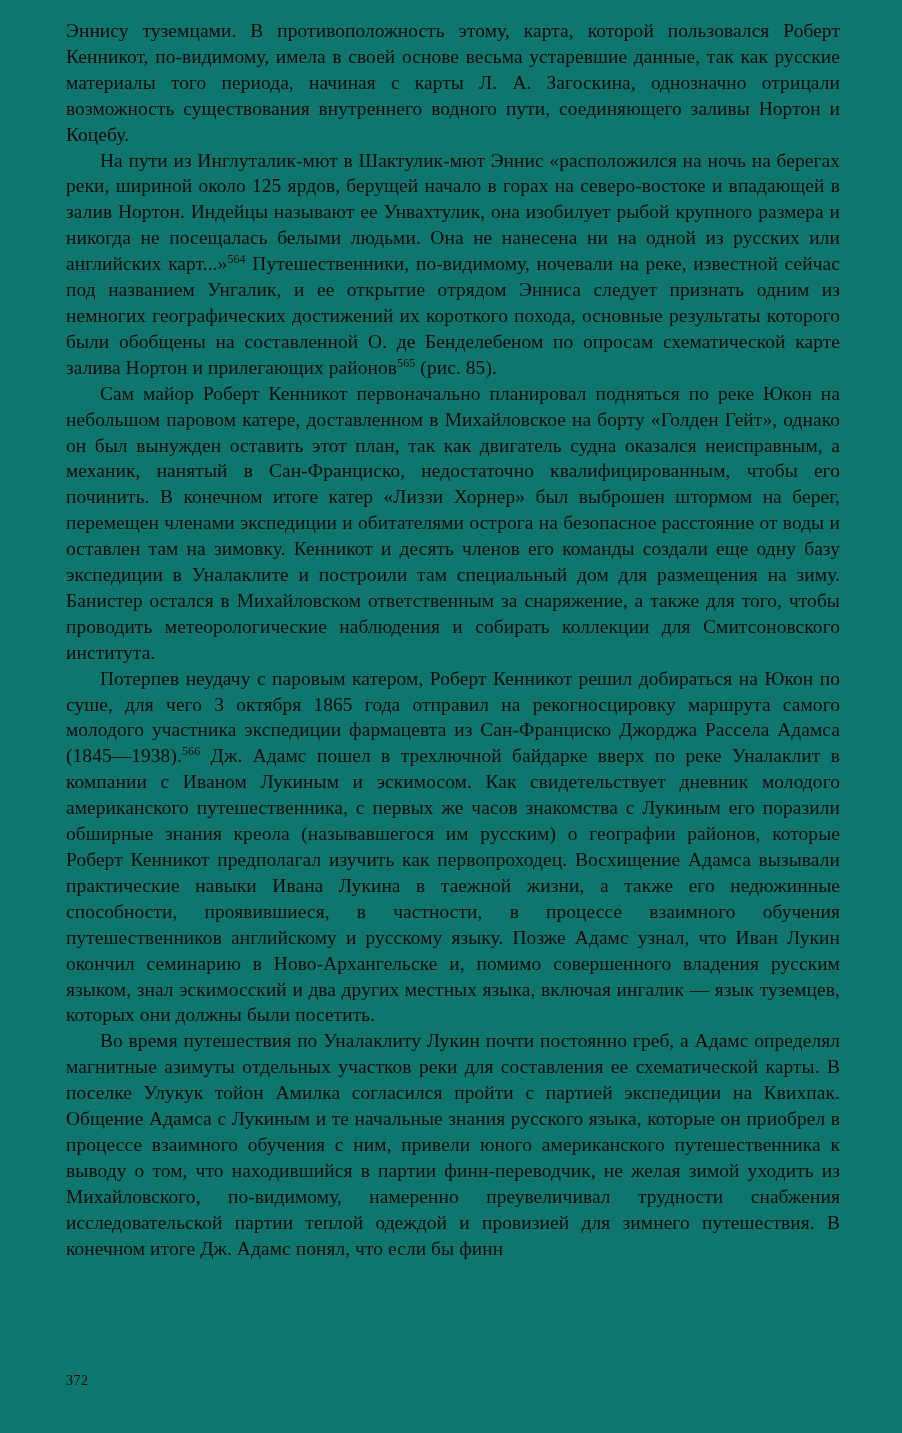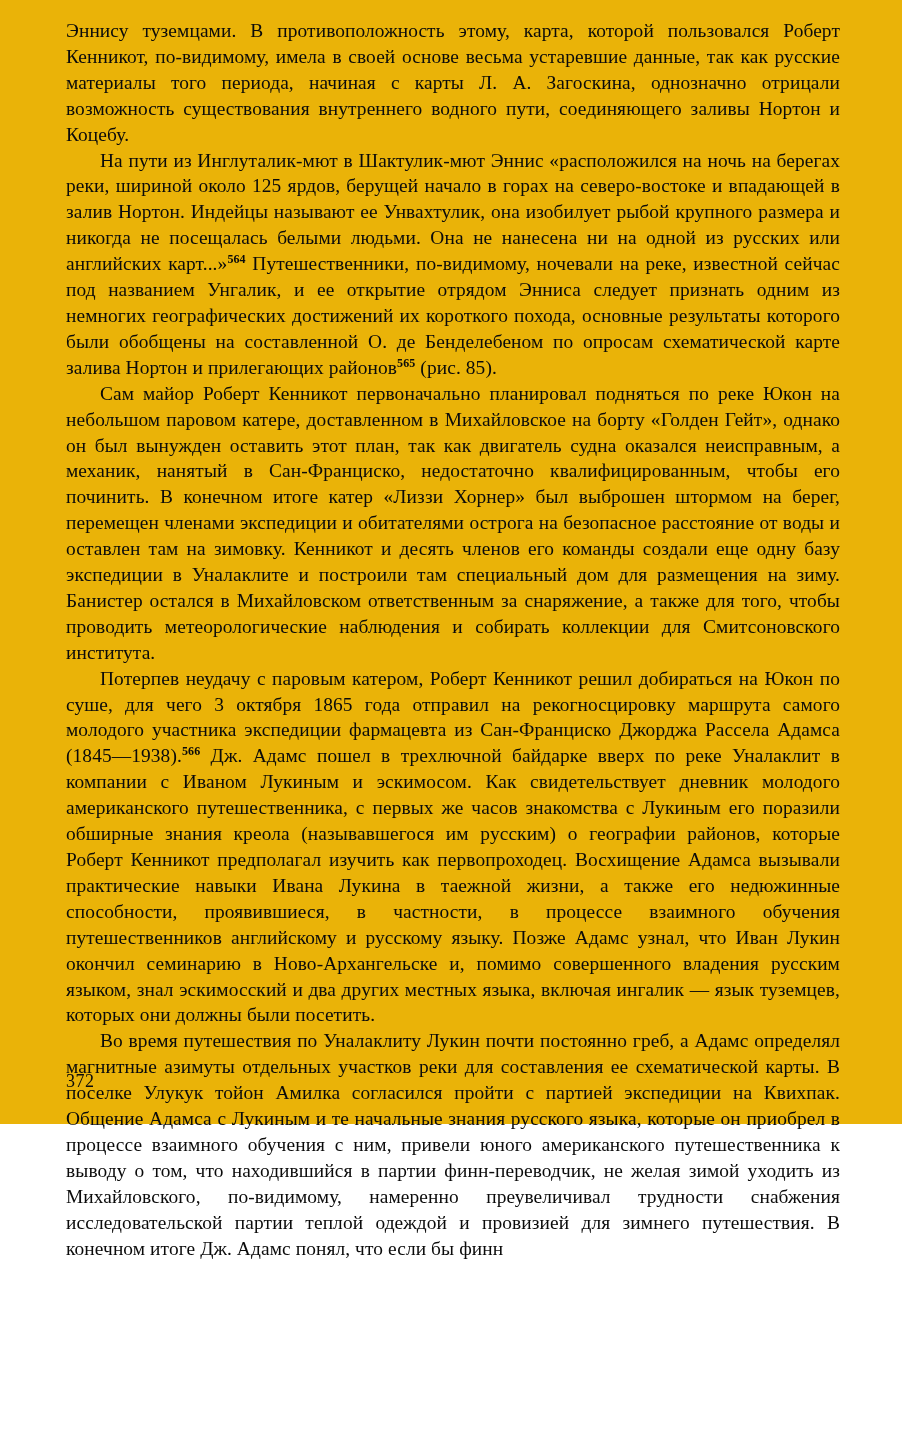--- a/index.html
+++ b/index.html
@@ -9,51 +9,50 @@
   }
   body {
     width: 902px;
     height: 1433px;
     font-family: "Liberation Serif", "DejaVu Serif", serif;
     color: #0b0b0b;
   }
   .page {
     position: relative;
     width: 902px;
-    height: 1124px;
+    height: 1433px;
     box-sizing: border-box;
     padding: 18px 62px 0 66px;
-    background: #eab308;
+    background: #0f766e;
   }
   .body-text {
     font-size: 19.4px;
     line-height: 1.335;
     text-align: justify;
     text-justify: inter-word;
     hyphens: manual;
     letter-spacing: 0.1px;
   }
   .body-text p {
     margin: 0;
     text-indent: 34px;
   }
   .body-text p.no-indent {
     text-indent: 0;
   }
   sup {
     font-size: 0.62em;
     vertical-align: super;
     line-height: 0;
-    font-weight: bold;
   }
   .page-number {
     position: absolute;
     left: 66px;
-    bottom: 32px;
-    font-size: 18px;
+    bottom: 44px;
+    font-size: 14px;
     letter-spacing: 0.5px;
   }
 </style>
 </head>
 <body>
 
 <div class="page">
   <div class="body-text" id="body-text">
       <p class="no-indent"><span>Эннису туземцами. В противоположность этому, карта, которой пользовался Роберт Кенникот, по-видимому, имела в своей основе весьма устаревшие данные, так как русские материалы того периода, начиная с карты Л. А. Загоскина, однозначно отрицали возможность существования внутреннего водного пути, соединяющего заливы Нортон и Коцебу.</span></p>
       <p><span>На пути из Инглуталик-мют в Шактулик-мют Эннис «расположился на ночь на берегах реки, шириной около 125 ярдов, берущей начало в горах на северо-востоке и впадающей в залив Нортон. Индейцы называют ее Унвахтулик, она изобилует рыбой крупного размера и никогда не посещалась белыми людьми. Она не нанесена ни на одной из русских или английских карт...»</span><sup>564</sup><span> Путешественники, по-видимому, ночевали на реке, известной сейчас под названием Унгалик, и ее открытие отрядом Энниса следует признать одним из немногих географических достижений их короткого похода, основные результаты которого были обобщены на составленной О. де Бенделебеном по опросам схематической карте залива Нортон и прилегающих районов</span><sup>565</sup><span> (рис. 85).</span></p>

